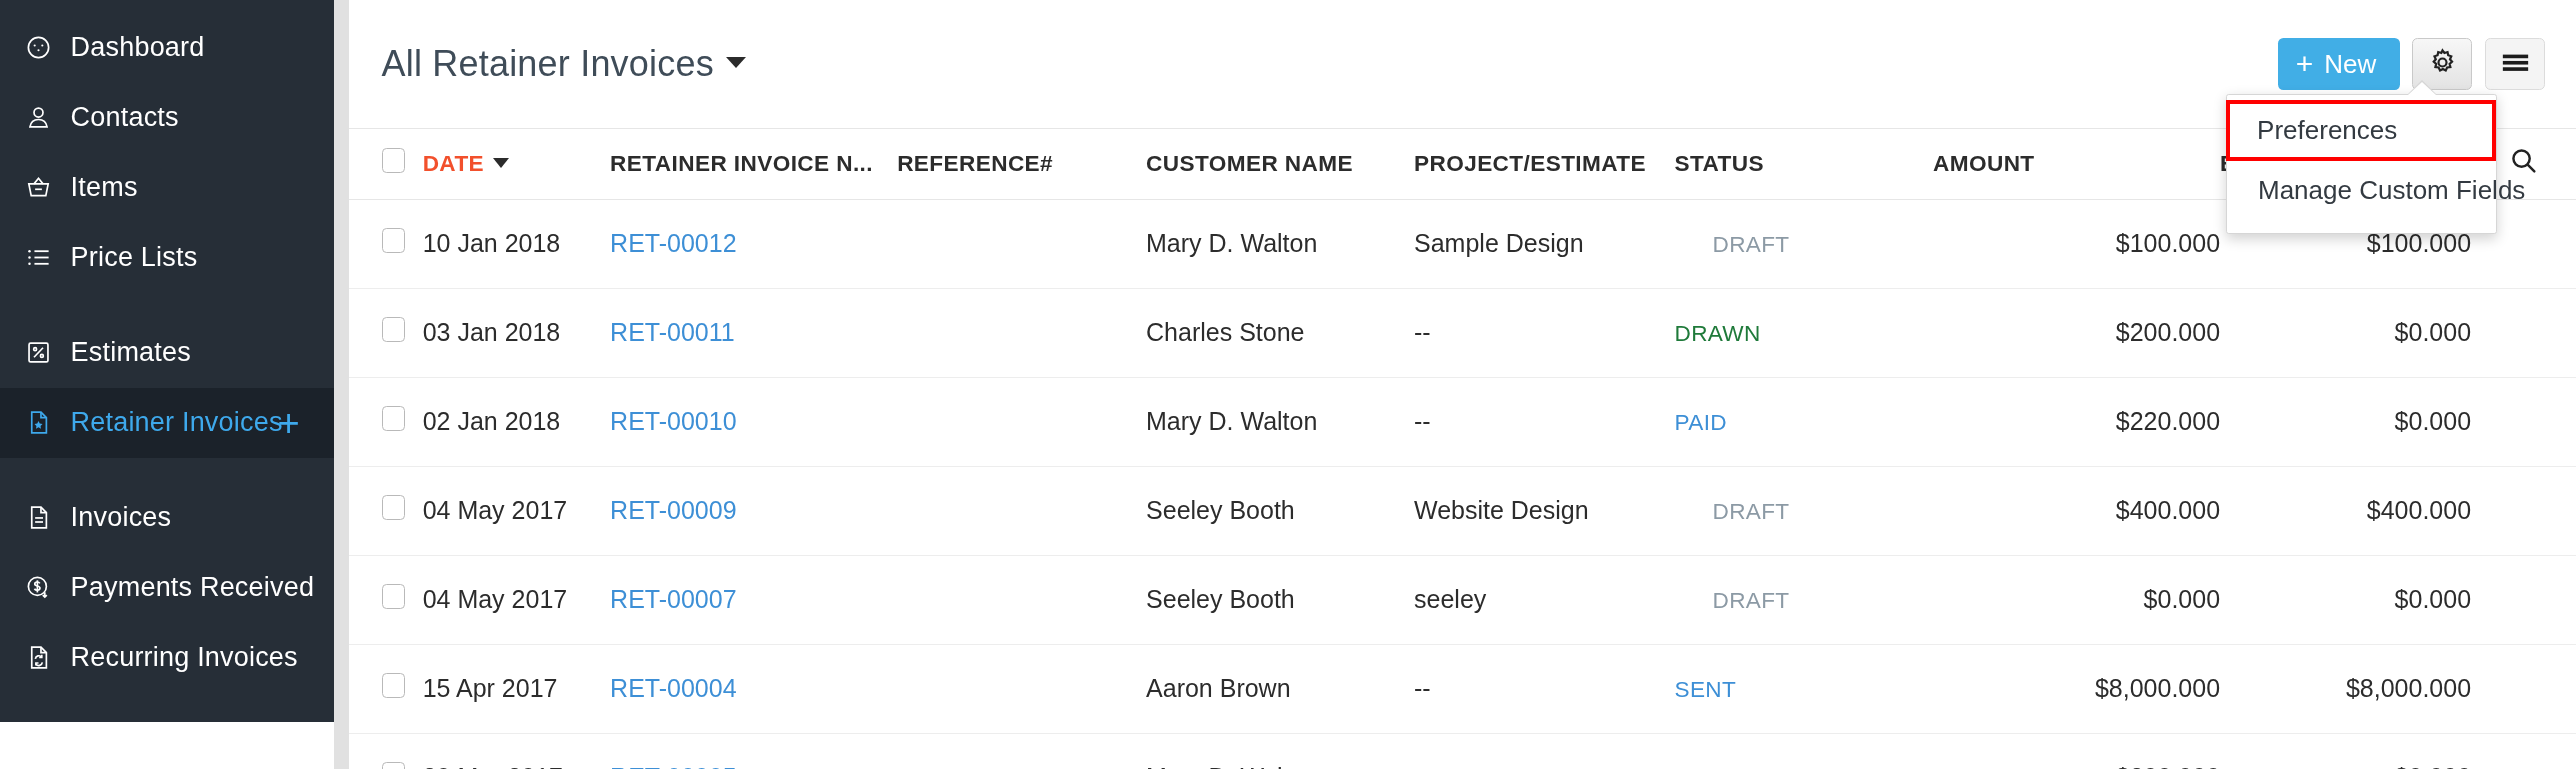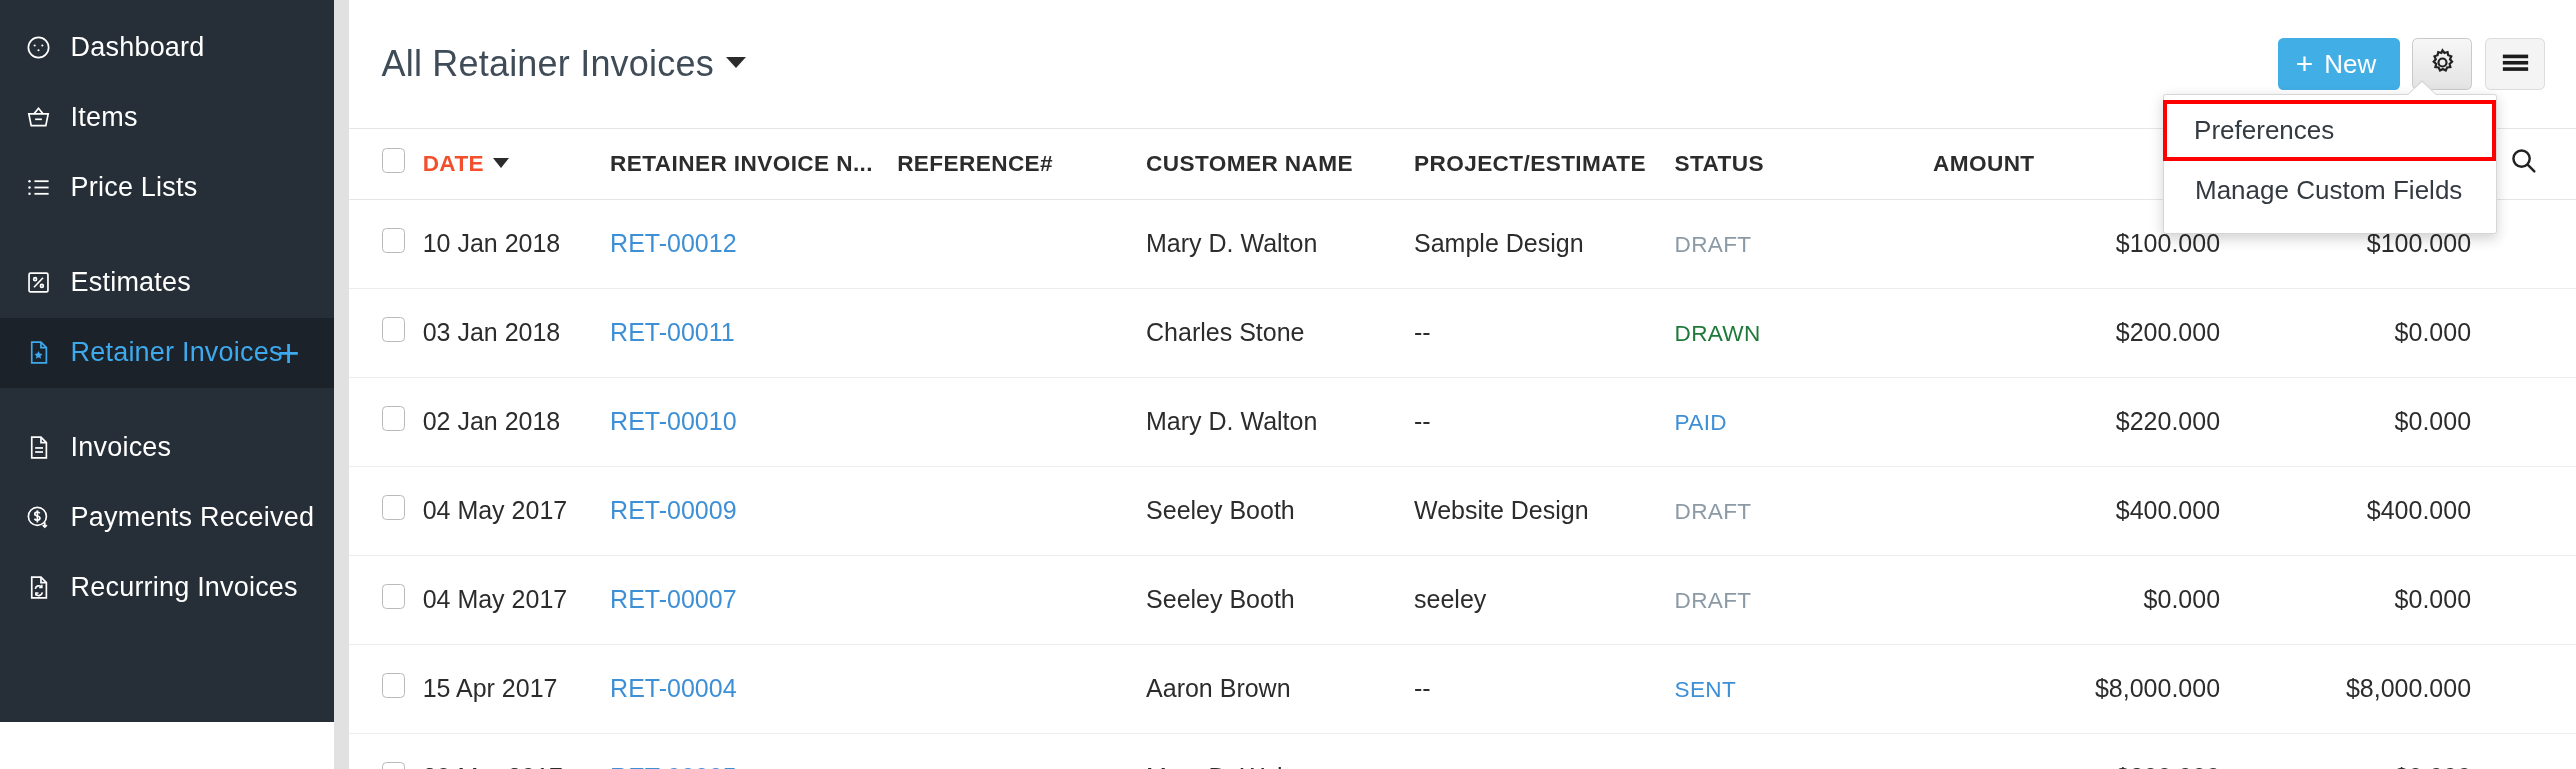--- a/index.html
+++ b/index.html
@@ -129,21 +129,21 @@
   .icon-btn.plain {
     background: #f4f4f4;
     border: 0.9px solid #dcdcdc;
   }
 
   
   .dropdown {
     position: absolute;
     top: 94px;
     right: 79px;
-    width: 334px;
+    width: 271px;
     background: #ffffff;
     border: 0.9px solid #d6d6d6;
     border-radius: 2.7px;
     box-shadow: 0 4.5px 12.6px rgba(0,0,0,.18);
     z-index: 40;
     padding: 5.4px 0 12.6px 0;
   }
   .dropdown:before {
     content: "";
     position: absolute;
@@ -222,21 +222,21 @@
     vertical-align: middle;
     white-space: nowrap;
     overflow: hidden;
   }
   td.c-num a, .link {
     color: #3d8fd6;
     text-decoration: none;
     cursor: pointer;
   }
   .right { text-align: right; margin-top: 20px; }
-  .st-draft  { color: #8c9aa5; font-size: 22.6px; letter-spacing:0.3px; }
+  .st-draft  { color: #8c9aa5; font-size: 22.6px; letter-spacing:0.3px;margin-left:38px; }
   .st-drawn  { color: #1f7a3a; font-size: 22.6px; letter-spacing:0.3px; }
   .st-paid   { color: #3d8fd6; font-size: 22.6px; letter-spacing:0.3px; }
   .st-sent   { color: #3d8fd6; font-size: 22.6px; letter-spacing:0.3px; }
 
   .cbx {
     width: 23.5px; height: 25px;
     border: 0.9px solid #b9b9b9;
     border-radius: 4.5px;
     background: #fff;
     display: inline-block;
@@ -263,20 +263,29 @@
         <div class="nav-item">
           <span class="ico">
             <svg width="27" height="27" viewBox="0 0 24 24" fill="none" stroke="currentColor" stroke-width="1.5">
               <circle cx="12" cy="12" r="9"></circle>
               <circle cx="8.6" cy="10.2" r=".95" fill="currentColor" stroke="none"></circle>
               <circle cx="15.4" cy="10.2" r=".95" fill="currentColor" stroke="none"></circle>
               <circle cx="12" cy="14.4" r=".95" fill="currentColor" stroke="none"></circle>
             </svg>
           </span>
           <span class="nav-label">Dashboard</span>
+        </div>
+        <div class="nav-item">
+          <span class="ico">
+            <svg width="27" height="27" viewBox="0 0 24 24" fill="none" stroke="currentColor" stroke-width="1.5">
+              <circle cx="12" cy="7.6" r="4"></circle>
+              <path d="M4.4 20.4c.7-4.3 3.8-6.6 7.6-6.6s6.9 2.3 7.6 6.6z"></path>
+            </svg>
+          </span>
+          <span class="nav-label">Contacts</span>
         </div>
         <div class="nav-item">
           <span class="ico">
             <svg width="27" height="27" viewBox="0 0 24 24" fill="none" stroke="currentColor" stroke-width="1.5">
               <path d="M3.4 8.8h17.2l-2.1 10.4H5.5z"></path>
               <path d="M8 8.8l4-5 4 5"></path>
               <line x1="9" y1="13.6" x2="15" y2="13.6"></line>
             </svg>
           </span>
           <span class="nav-label">Items</span>

